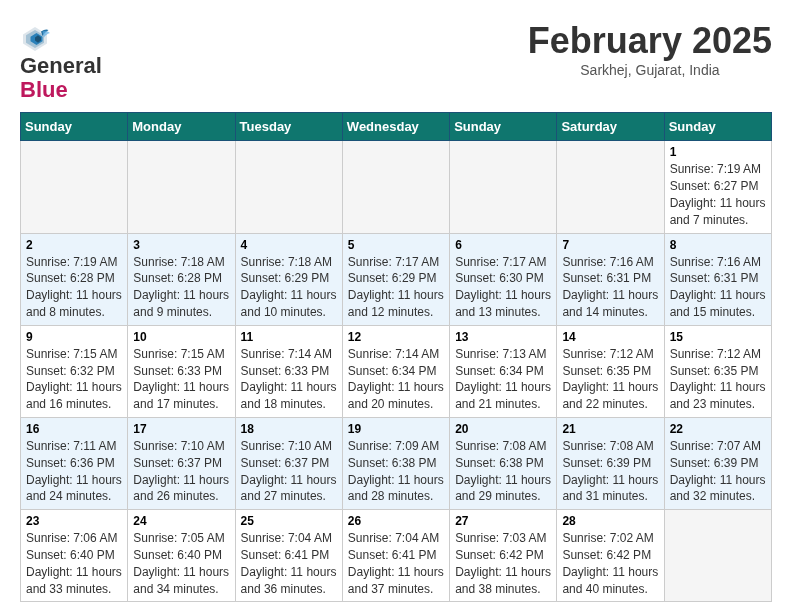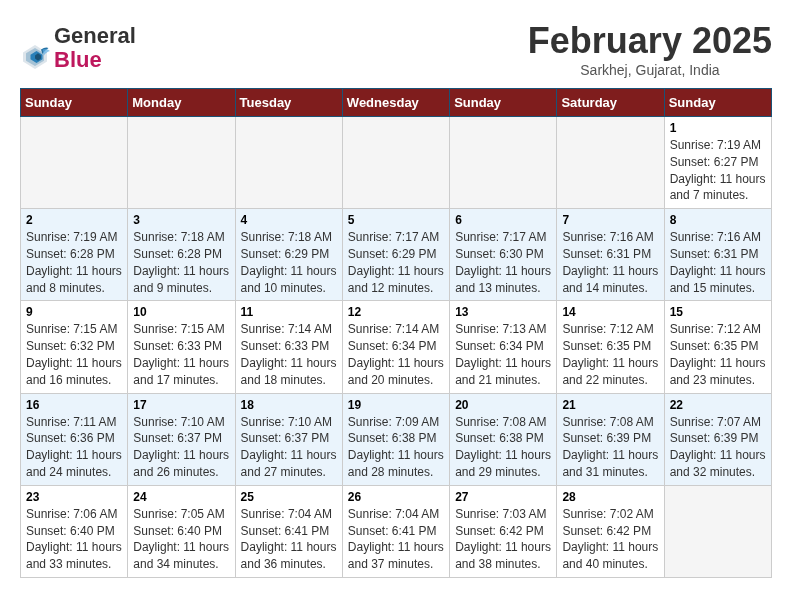--- a/index.html
+++ b/index.html
@@ -11,22 +11,23 @@
       padding: 20px;
     }
     .header {
       display: flex;
       justify-content: space-between;
       align-items: flex-start;
       margin-bottom: 10px;
     }
     .logo {
       display: flex;
-      align-items: flex-end;
+      align-items: flex-start;
       margin-top: 4px;
+      flex-direction: column;
     }
     .logo-text {
       font-size: 22px;
       font-weight: bold;
       color: #333;
       line-height: 1.1;
     }
     .logo-text .blue { color: #be185d; }
     .logo-icon {
       width: 30px;
@@ -36,21 +37,21 @@
     .title-block { text-align: center; }
     .title-block h1 { font-size: 36px; color: #333; font-weight: bold; }
     .title-block h2 { font-size: 14px; color: #555; font-weight: normal; }
 
     table {
       width: 100%;
       border-collapse: collapse;
       font-size: 11px;
     }
     thead tr th {
-      background: #7f1d1d;
+      background: #0f766e;
       color: #fff;
       padding: 6px 4px;
       text-align: left;
       font-size: 13px;
       font-weight: bold;
       border: 1px solid #1a5276;
     }
     tbody tr td {
       border: 1px solid #ccc;
       padding: 4px 5px;

